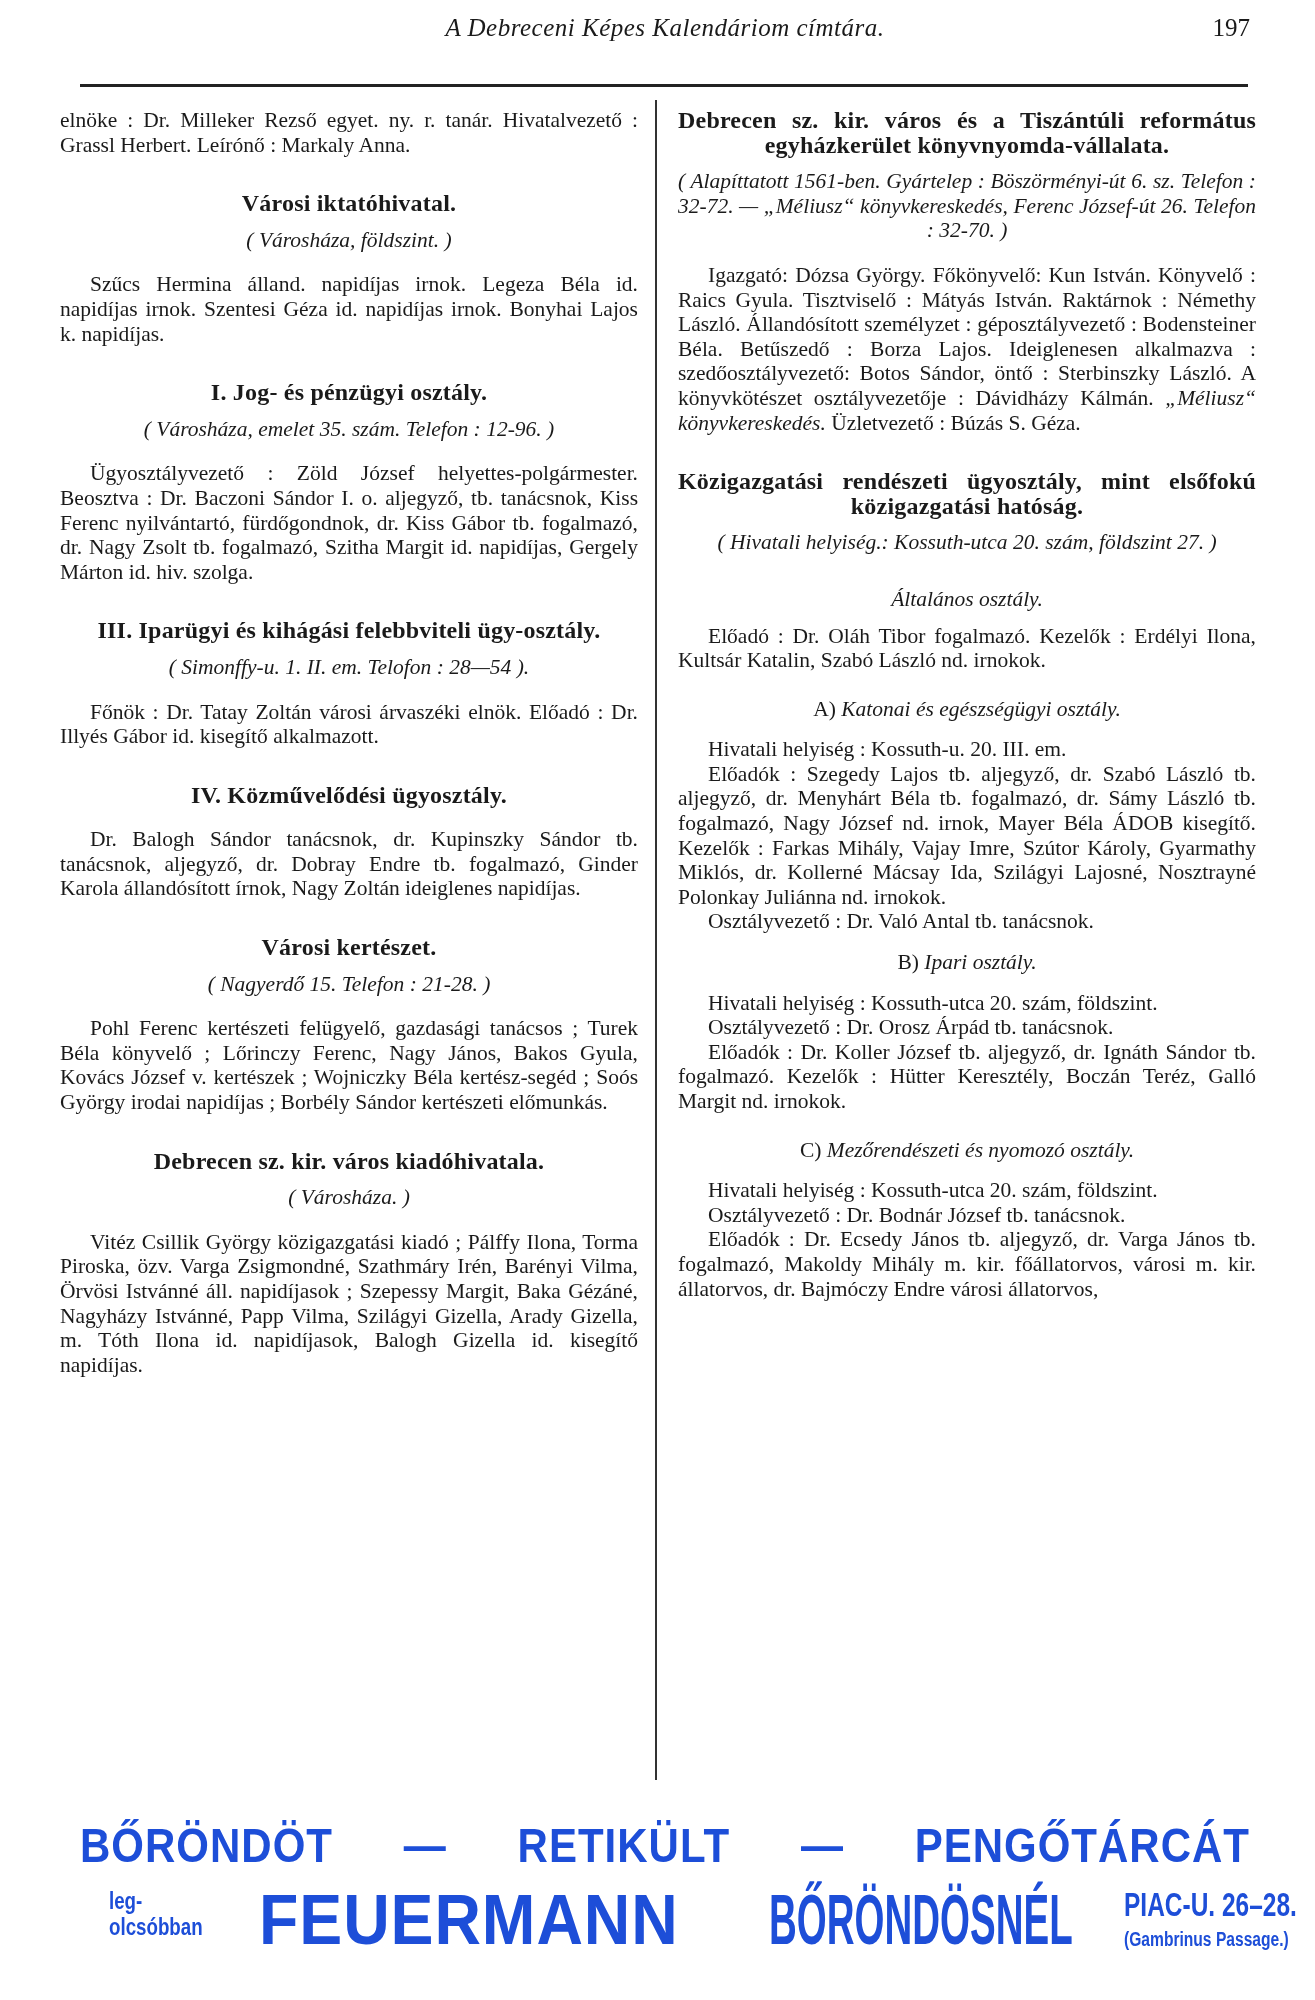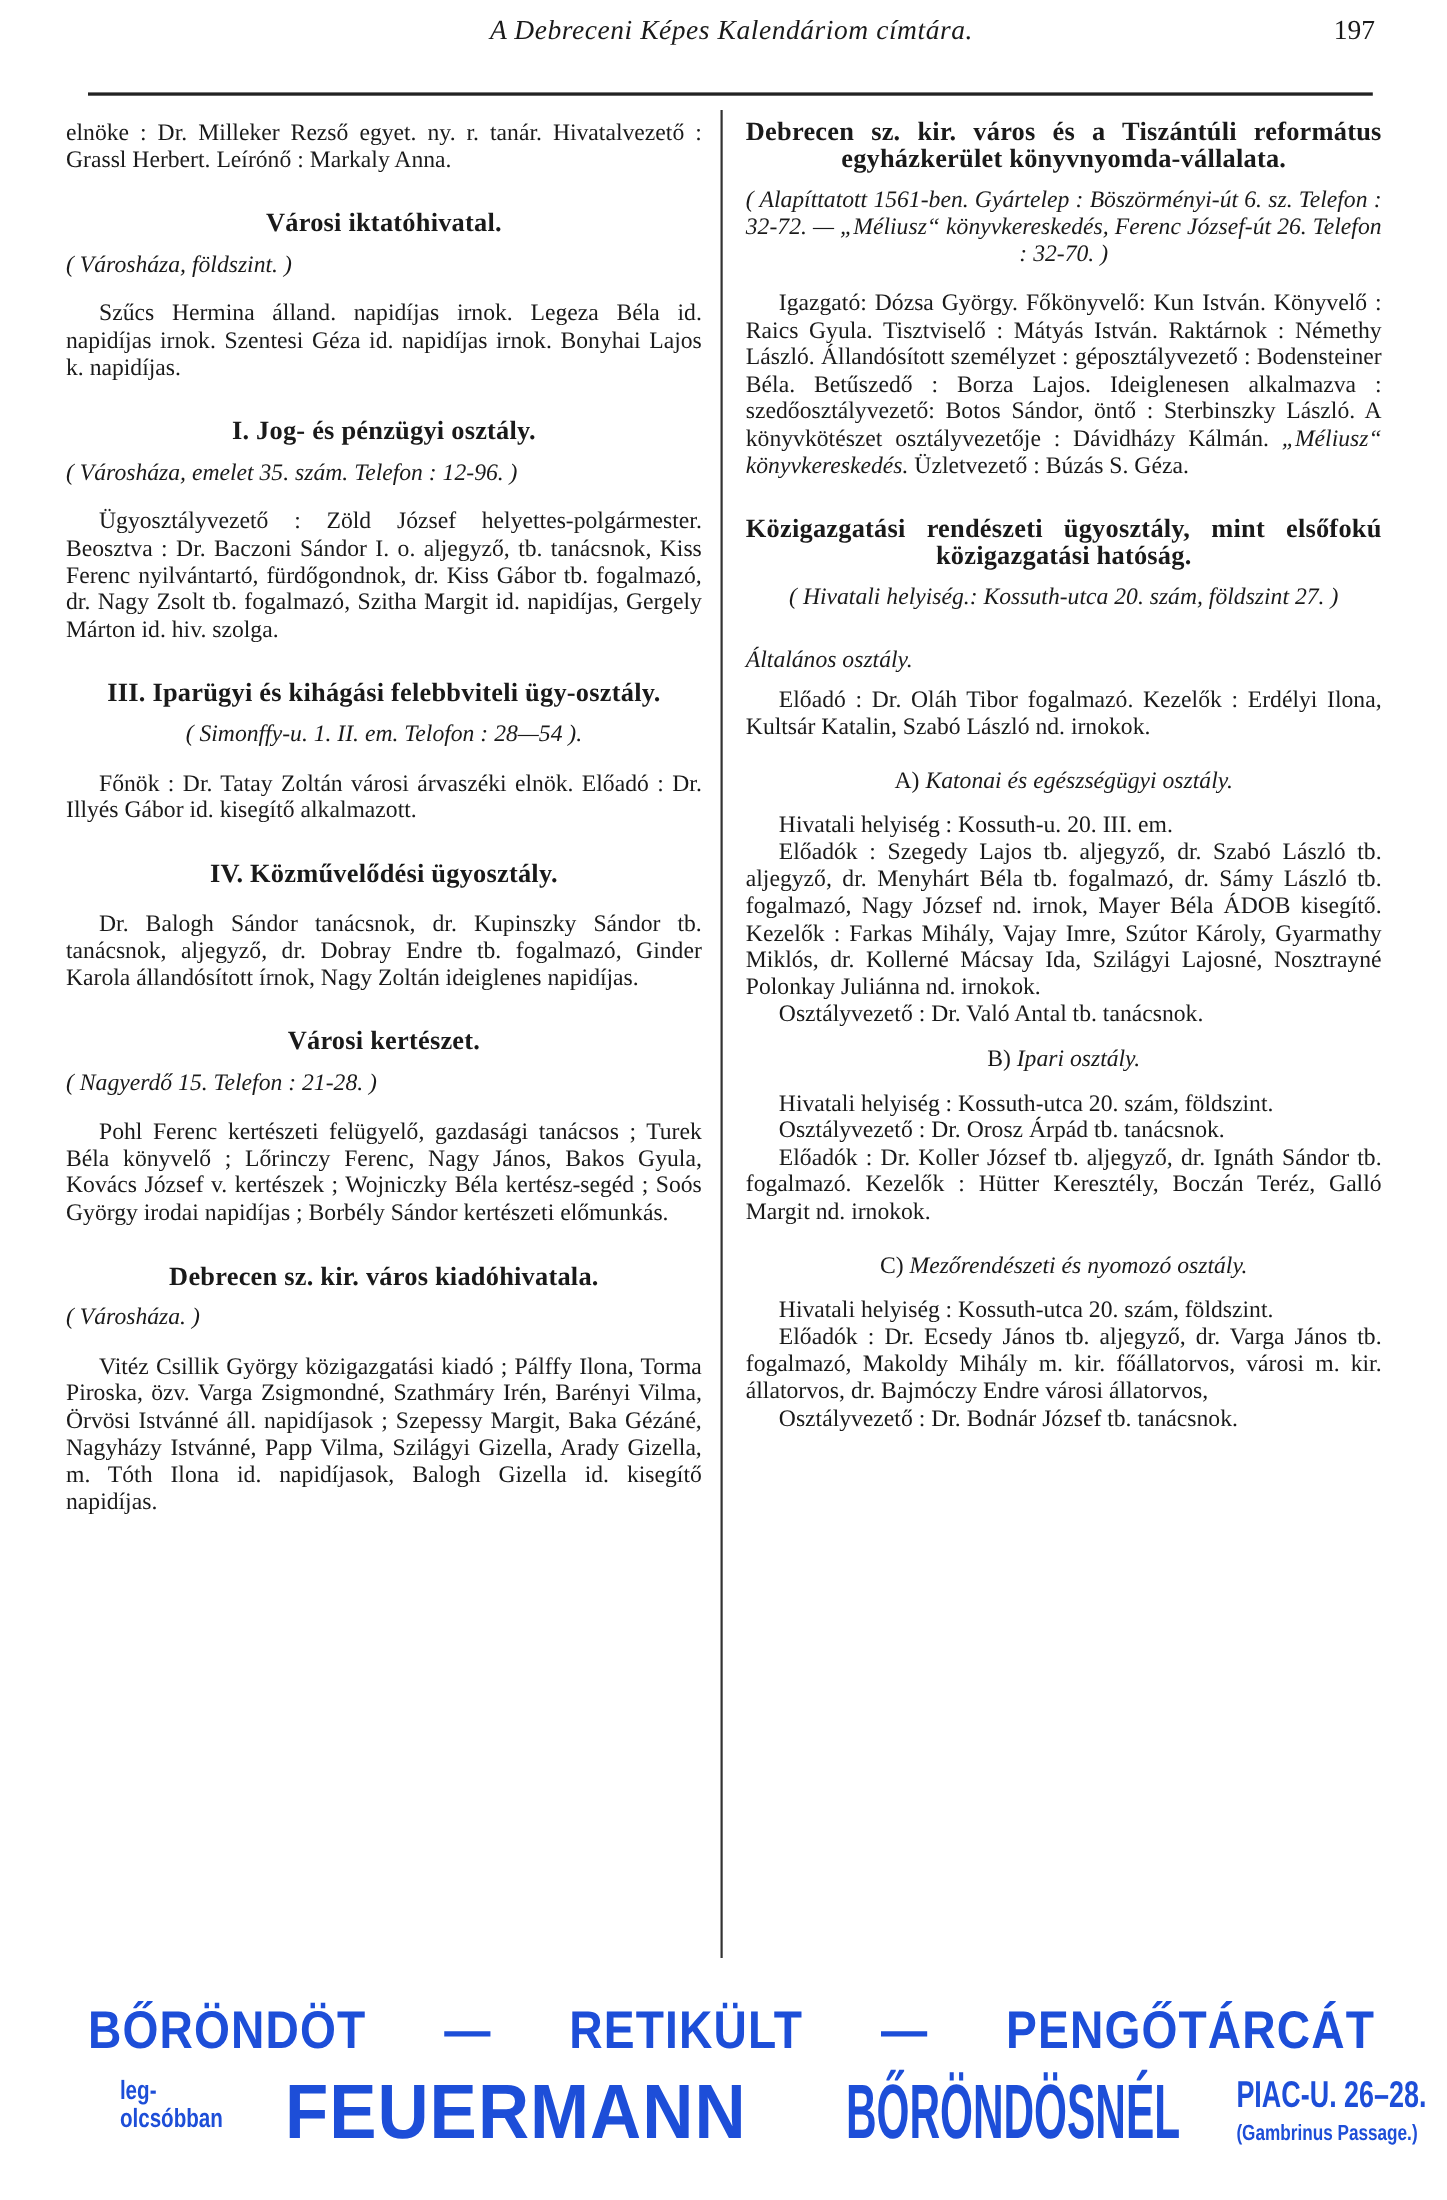--- a/index.html
+++ b/index.html
@@ -11,21 +11,21 @@
   .page-number { position: absolute; right: 0; top: 0; font-size: 25px; }
   .head-rule { position: absolute; left: 80px; top: 84px; width: 1168px; height: 3px; background: #222; }
   .col-divider { position: absolute; left: 655px; top: 100px; width: 2px; height: 1680px; background: #333; }
   .column { position: absolute; top: 108px; font-size: 21.5px; line-height: 24.6px; }
   .col-left { left: 60px; width: 578px; }
   .col-right { left: 678px; width: 578px; }
   .para { text-align: justify; text-indent: 30px; margin: 0 0 0 0; hyphens: manual; }
   .para.noindent { text-indent: 0; }
   .heading { font-weight: bold; text-align: center; margin: 0; font-size: 24px; letter-spacing: 0.2px; }
   .heading.left-just { text-align: justify; text-align-last: center; }
-  .sub { font-style: italic; margin: 0; }
+  .sub { font-style: italic; text-align: center; margin: 0; }
   .sub.just { text-align: justify; text-align-last: center; }
   .subhead { text-align: center; margin: 4px; }
   .subhead i { font-style: italic; }
   .gap-s { height: 12px; }
   .gap-m { height: 20px; }
   .gap-l { height: 34px; }
   .ad { position: absolute; left: 80px; top: 1818px; width: 1170px; height: 160px;
         font-family: "Liberation Sans", "DejaVu Sans", sans-serif; font-weight: bold; color: #1d4ed8; }
   .ad-line1 { position: absolute; left: 0; top: 0; width: 1170px; font-size: 42px; letter-spacing: 1px;
               display: flex; justify-content: space-between; transform: scaleY(1.15); transform-origin: top left; }
@@ -139,22 +139,22 @@
       <p class="para">Hivatali helyiség : Kossuth-utca 20. szám, földszint.</p>
       <p class="para">Osztályvezető : Dr. Orosz Árpád tb. tanácsnok.</p>
       <p class="para">Előadók : Dr. Koller József tb. aljegyző, dr. Ignáth Sándor tb. fogalmazó. Kezelők : Hütter Keresztély, Boczán Teréz, Galló Margit nd. irnokok.</p>
     </div>
     <div class="gap-m"></div>
 
     <div>
       <p class="subhead"><span>C)</span> <i>Mezőrendészeti és nyomozó osztály.</i></p>
       <div class="gap-s"></div>
       <p class="para">Hivatali helyiség : Kossuth-utca 20. szám, földszint.</p>
+      <p class="para">Osztályvezető : Dr. Bodnár József tb. tanácsnok.</p>
       <p class="para">Előadók : Dr. Ecsedy János tb. aljegyző, dr. Varga János tb. fogalmazó, Makoldy Mihály m. kir. főállatorvos, városi m. kir. állatorvos, dr. Bajmóczy Endre városi állatorvos,</p>
-      <p class="para">Osztályvezető : Dr. Bodnár József tb. tanácsnok.</p>
     </div>
   </section>
 </div>
 
 <div class="ad">
   <div class="ad-line1">
     <span>BŐRÖNDÖT</span>
     <span>—</span>
     <span>RETIKÜLT</span>
     <span>—</span>

